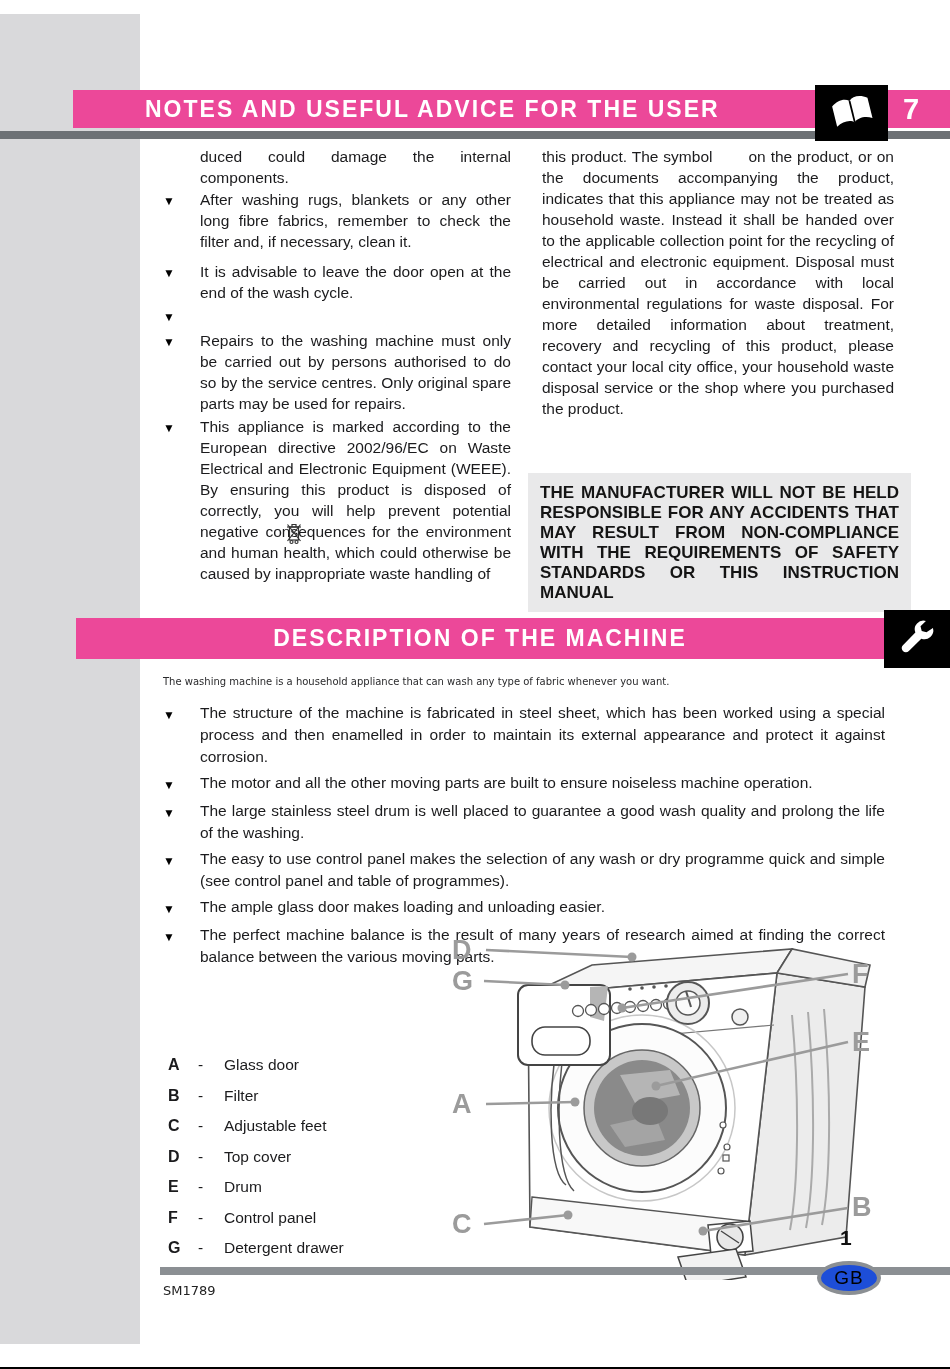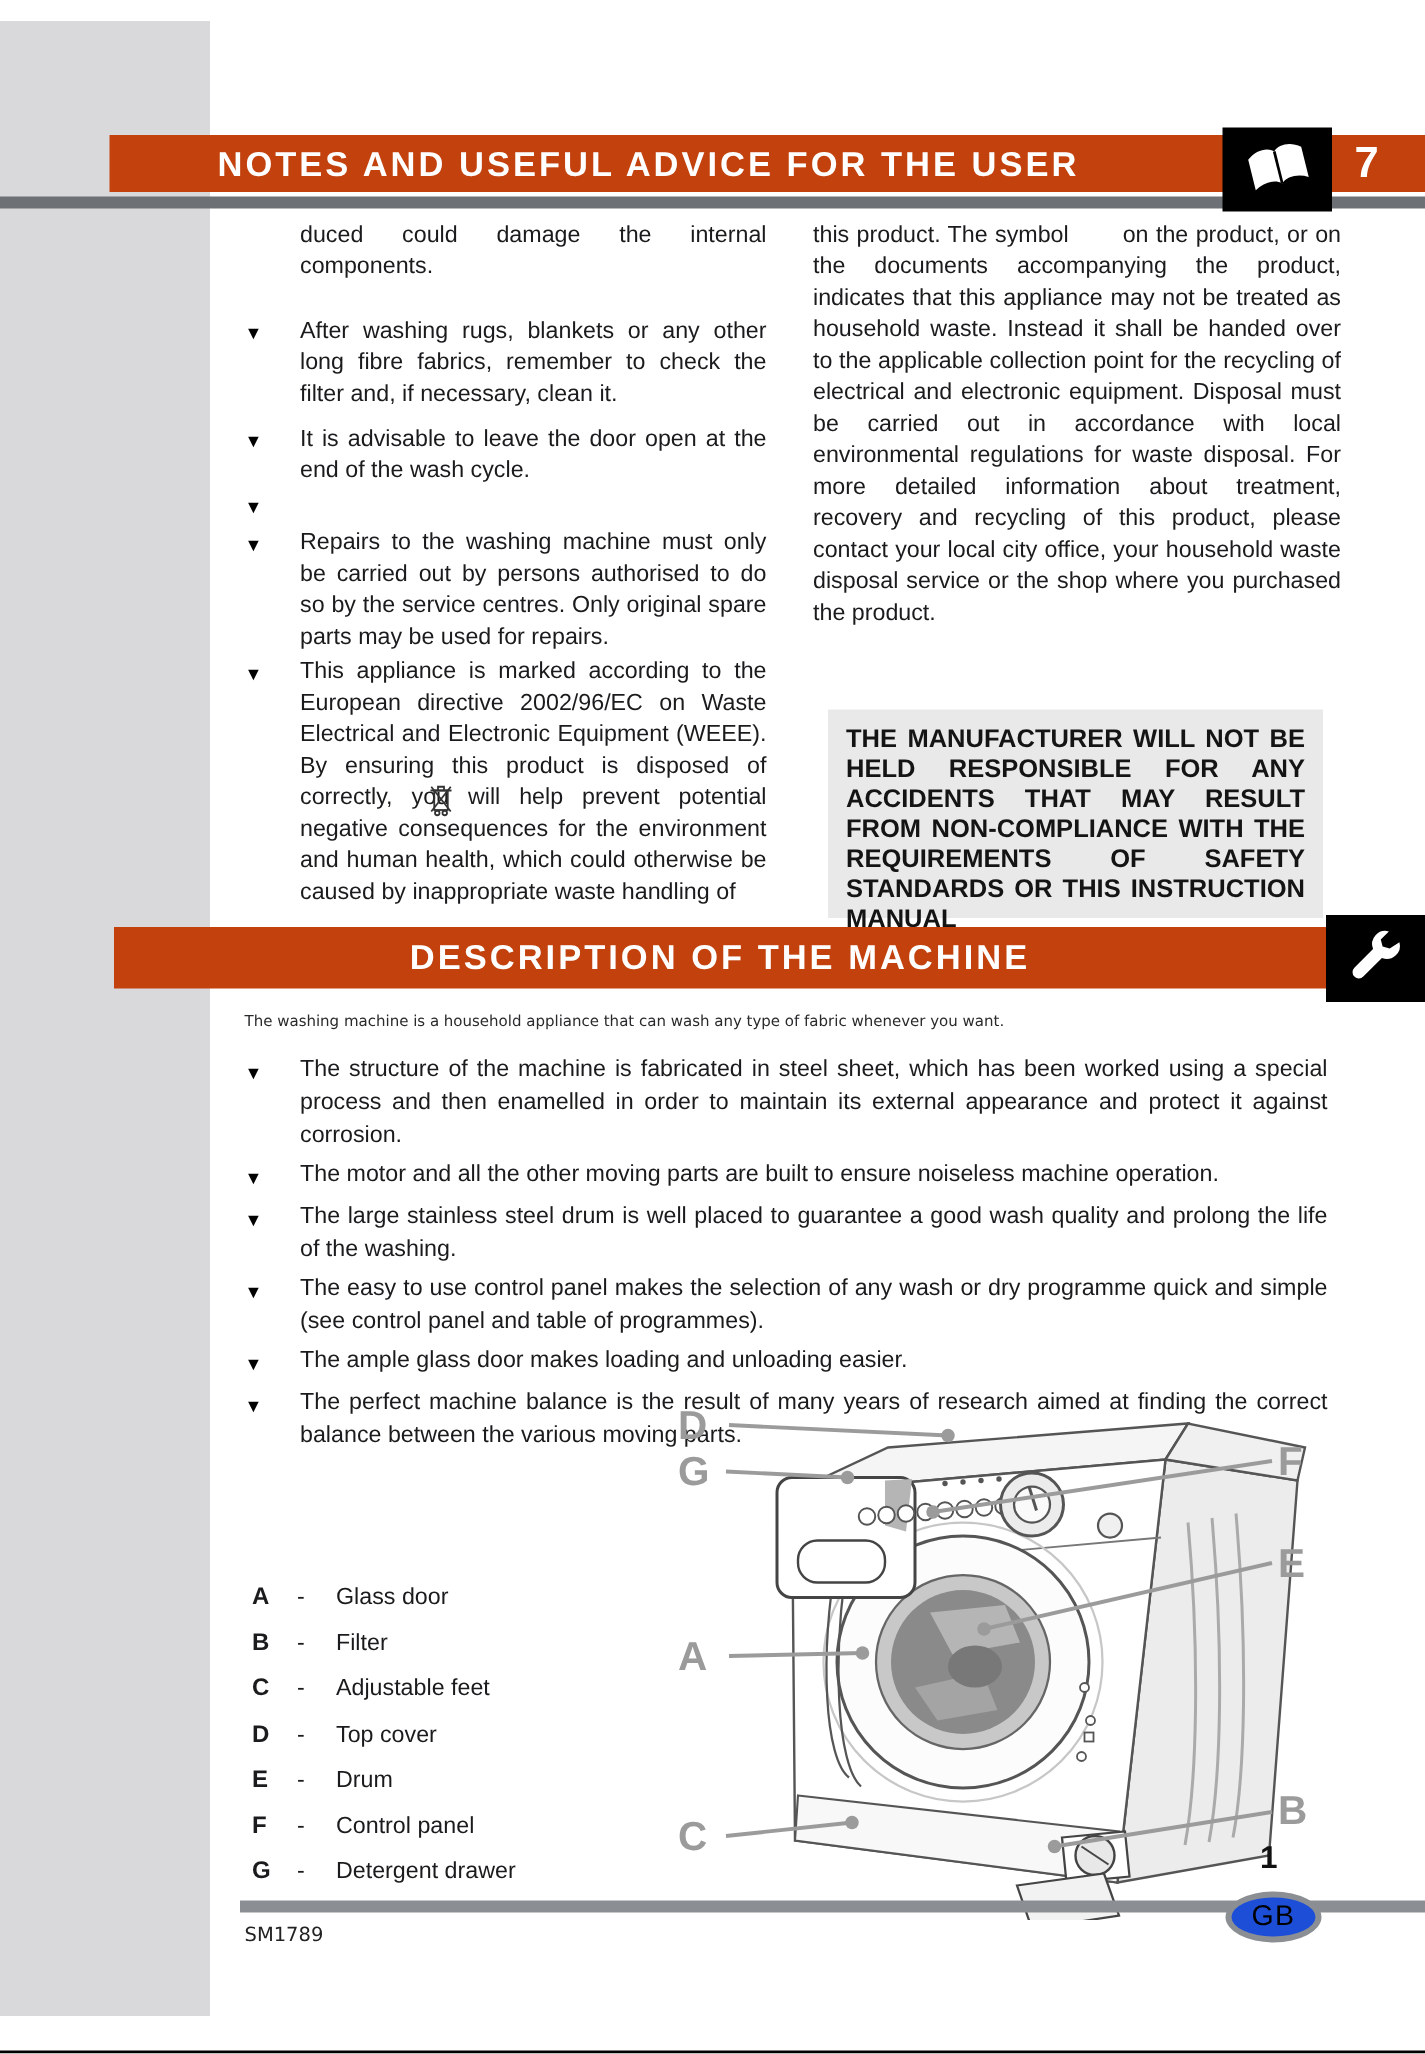--- a/index.html
+++ b/index.html
@@ -1,40 +1,40 @@
 <!DOCTYPE html>
 <html><head>
 <meta charset="utf-8">
 <style>
   html,body{margin:0;padding:0;background:#fff;}
   .page{position:relative;width:950px;height:1367px;background:#fff;overflow:hidden;
         border-bottom:2px solid #000;font-family:"Liberation Sans",sans-serif;color:#1b1b1d;}
   .side-strip{position:absolute;left:0;top:14px;width:140px;height:1330px;background:#d9d9db;}
   .rule1{position:absolute;left:0;top:131px;width:950px;height:8px;background:#6d7175;}
-  .bar{position:absolute;background:#c2410c;color:#fff;font-weight:bold;}
+  .bar{position:absolute;background:#ec4899;color:#fff;font-weight:bold;}
   .bar1{left:73px;top:90px;width:877px;height:38px;font-size:23px;letter-spacing:2px;
         line-height:38px;padding-left:72px;box-sizing:border-box;white-space:nowrap;}
   .bar2{left:76px;top:618px;width:874px;height:41px;font-size:23px;letter-spacing:2px;
         line-height:41px;text-align:center;padding-right:66px;box-sizing:border-box;}
   .icon-square{position:absolute;background:#000;display:flex;align-items:center;justify-content:center;}
   .icon1{left:815px;top:85px;width:73px;height:56px;}
   .icon2{left:884px;top:610px;width:66px;height:58px;}
   .pagenum{position:absolute;left:888px;top:90px;width:46px;height:38px;color:#fff;
         font-weight:bold;font-size:29px;line-height:38px;text-align:center;}
   .col{position:absolute;top:146px;font-size:15.5px;line-height:21px;text-align:justify;}
   .col-left{left:163px;width:348px;}
   .col-right{left:542px;width:352px;}
-  .cont-para{margin:0 0 22px 37px;}
+  .cont-para{margin:0 0 1px 37px;}
   .bullet-item{display:flex;}
   .marker{width:37px;flex:0 0 37px;font-size:12px;padding-top:2px;color:#000;}
   .btext{flex:1;}.mb9{margin-bottom:9px}.mb4{margin-bottom:4px}.mb2{margin-bottom:2px}
   .sym-gap{display:inline-block;width:36px;}
-  .warning{position:absolute;left:528px;top:473px;width:330px;height:139px;background:#e9e9ea;
+  .warning{position:absolute;left:528px;top:473px;width:383px;height:139px;background:#e9e9ea;
         box-sizing:border-box;padding:10px 12px;font-weight:bold;font-size:17px;line-height:20px;
-        text-align:justify;color:#141414;margin-left:24px;}
+        text-align:justify;color:#141414;}
   .desc-intro{position:absolute;left:163px;top:676px;width:716px;
         font-family:"DejaVu Sans",sans-serif;font-size:10px;color:#2a2a2c;}
   .desc-list{position:absolute;left:163px;top:702px;width:722px;font-size:15.5px;
         line-height:22px;text-align:justify;}
   .legend{position:absolute;left:168px;top:1056px;width:280px;}
   .legend-row{display:flex;height:30.5px;align-items:flex-start;font-size:15.5px;}
   .legend-letter{width:30px;font-weight:bold;font-size:16px;}
   .legend-dash{width:26px;}
   .diagram{position:absolute;left:440px;top:925px;width:510px;height:355px;}
   .weee-inline{position:absolute;left:285px;top:521px;width:18px;height:24px;}

